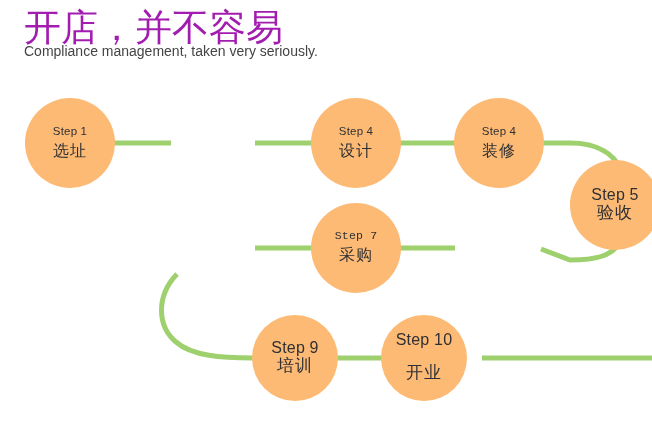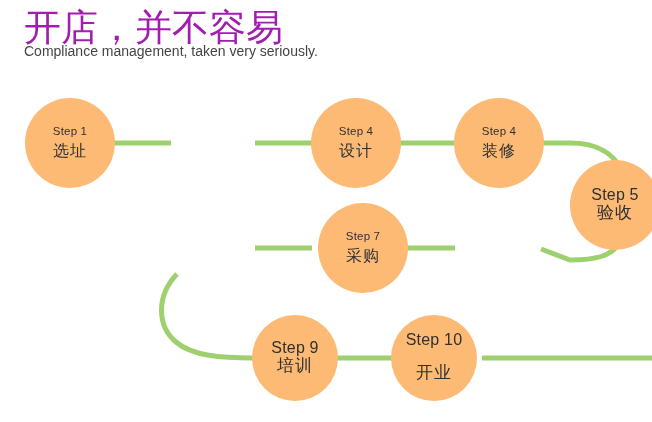--- a/index.html
+++ b/index.html
@@ -127,29 +127,29 @@
     <div class="step-label">Step 4</div>
     <div class="step-name">装修</div>
   </div>
 
   <div class="node small" style="left:570px; top:160px; width:90px; height:90px;">
     <div class="step-label">Step 5</div>
     <div class="step-name">验收</div>
   </div>
 
 
-  <div class="node" style="left:318px; top:203px; width:90px; height:90px;">
+  <div class="node" style="left:311px; top:203px; width:90px; height:90px;font-family:Liberation Mono, monospace;">
     <div class="step-label">Step 7</div>
     <div class="step-name">采购</div>
   </div>
 
 
   <div class="node small" style="left:252px; top:315px; width:86px; height:86px;">
     <div class="step-label">Step 9</div>
     <div class="step-name">培训</div>
   </div>
 
-  <div class="node small" style="left:391px; top:315px; width:86px; height:86px;gap:15px;">
+  <div class="node small" style="left:381px; top:315px; width:86px; height:86px;gap:15px;">
     <div class="step-label">Step 10</div>
     <div class="step-name">开业</div>
   </div>
 
 </div>
 
 </body></html>

